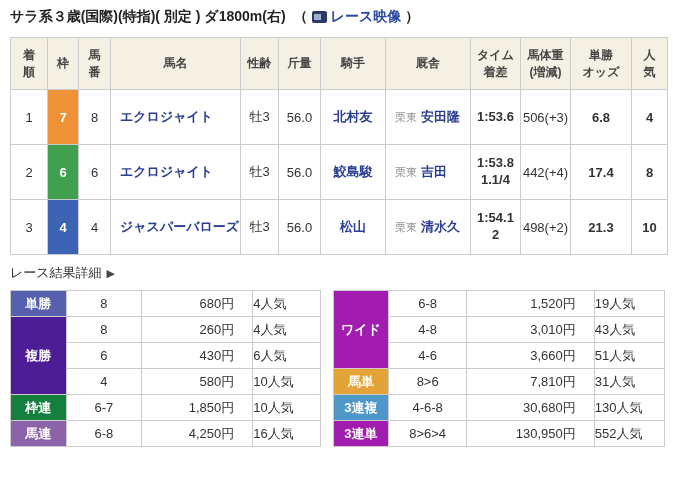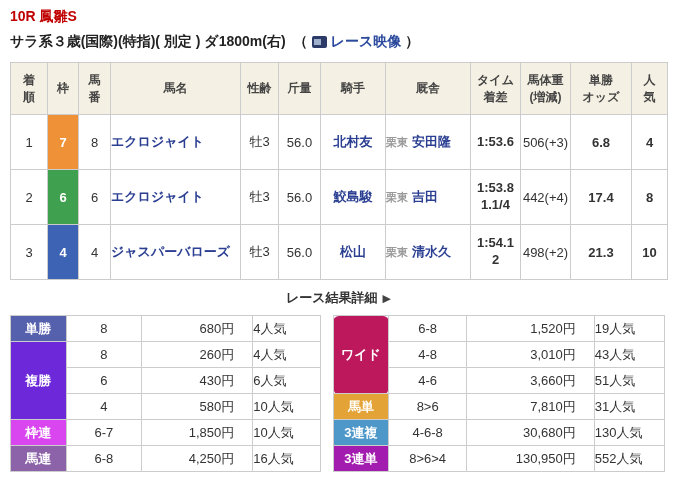--- a/index.html
+++ b/index.html
@@ -14,47 +14,46 @@
   .video-icon::after { content:""; position:absolute; left:2px; top:3px; width:7px; height:6px; background:#9fb0cc; }
   .video-link { color:#2b4a9e; cursor:pointer; }
 
   table { border-collapse:collapse; table-layout:fixed; }
   .results { width:657px; margin-top:11px; font-size:13px; }
   .results th, .results td { border:1px solid #ccc; text-align:center; vertical-align:middle; }
   .results thead th { background:#f4f0e3; color:#444; font-size:12px; font-weight:bold; height:52px; white-space:pre-line; line-height:1.35; }
   .results tbody td { height:55px; background:#fff; }
   .pre { white-space:pre-line; line-height:1.3; }
   td.frame { color:#fff; font-weight:bold; padding:0; }
-  td.horse-name, td.stable-cell { text-align:left; }
+  td.horse-name, td.stable-cell { text-align:left; padding-left:9px; }
   .blue-link { color:#2b3f92; font-weight:bold; cursor:pointer; }
-  .stable-area { color:#999; font-size:11px; font-weight:bold; margin-right:4px; }
+  .stable-area { color:#999; font-size:11px; font-weight:normal; margin-right:4px; }
   .time-cell { font-weight:bold; }
   .odds-cell, .pop-cell { font-weight:bold; }
 
-  .detail-link-row { width:657px; text-align:center; margin:9px 0 8px 0; font-size:13px;font-weight:bold; }
+  .detail-link-row { width:657px; text-align:left; margin:9px 0 8px 0; font-size:13px; }
   .detail-link { cursor:pointer; color:#333; }
   .detail-arrow { color:#444; font-size:11px; margin-left:5px; }
 
   .payouts { display:flex; gap:12px; margin-top:4px; }
   .payout-table { font-size:13px; }
   .payout-table td { border:1px solid #ccc; height:26px; background:#fff; }
   td.ptype { width:57px; color:#fff; font-weight:bold; text-align:center; }
   td.combo { width:78px; text-align:center; }
   td.amount { width:113px; text-align:right; padding-right:18px;margin-top:32px; }
   td.ppop { width:69px; text-align:left; padding-right:6px; }
   .payout-right td.combo { width:80px; }
   .payout-right td.amount { width:130px; }
   .payout-right td.ppop { width:72px; }
 </style>
 </head>
 <body>
 
 <div class="page">
 
-  <div class="race-title">10R 鳳雛S</div>
 
   <div class="race-sub">
     <span>サラ系３歳(国際)(特指)( 別定 ) ダ1800m(右)</span>
     <span class="video-wrap">
       <span>（</span>
       <span class="video-icon"></span>
       <span class="video-link">レース映像</span>
       <span>）</span>
     </span>
   </div>
@@ -152,54 +151,54 @@
 
     <table class="payout-table payout-left">
       <tbody>
         <tr>
           <td class="ptype" style="background-color: rgb(86, 97, 174);">単勝</td>
           <td class="combo">8</td>
           <td class="amount">680円</td>
           <td class="ppop">4人気</td>
         </tr>
         <tr>
-          <td class="ptype" rowspan="3" style="background-color: #6d28d9;">複勝</td>
+          <td class="ptype" rowspan="3" style="background-color: #4c1d95;">複勝</td>
           <td class="combo">8</td>
           <td class="amount">260円</td>
           <td class="ppop">4人気</td>
         </tr>
         <tr>
           <td class="combo">6</td>
           <td class="amount">430円</td>
           <td class="ppop">6人気</td>
         </tr>
         <tr>
           <td class="combo">4</td>
           <td class="amount">580円</td>
           <td class="ppop">10人気</td>
         </tr>
         <tr>
-          <td class="ptype" style="background-color: #d946ef;">枠連</td>
+          <td class="ptype" style="background-color: #15803d;">枠連</td>
           <td class="combo">6-7</td>
           <td class="amount">1,850円</td>
           <td class="ppop">10人気</td>
         </tr>
         <tr>
           <td class="ptype" style="background-color: rgb(140, 98, 168);">馬連</td>
           <td class="combo">6-8</td>
           <td class="amount">4,250円</td>
           <td class="ppop">16人気</td>
         </tr>
       </tbody>
     </table>
 
     <table class="payout-table payout-right">
       <tbody>
         <tr>
-          <td class="ptype" rowspan="3" style="background-color: #be185d; border-radius: 6px;">ワイド</td>
+          <td class="ptype" rowspan="3" style="background-color: #a21caf;">ワイド</td>
           <td class="combo">6-8</td>
           <td class="amount">1,520円</td>
           <td class="ppop">19人気</td>
         </tr>
         <tr>
           <td class="combo">4-8</td>
           <td class="amount">3,010円</td>
           <td class="ppop">43人気</td>
         </tr>
         <tr>

